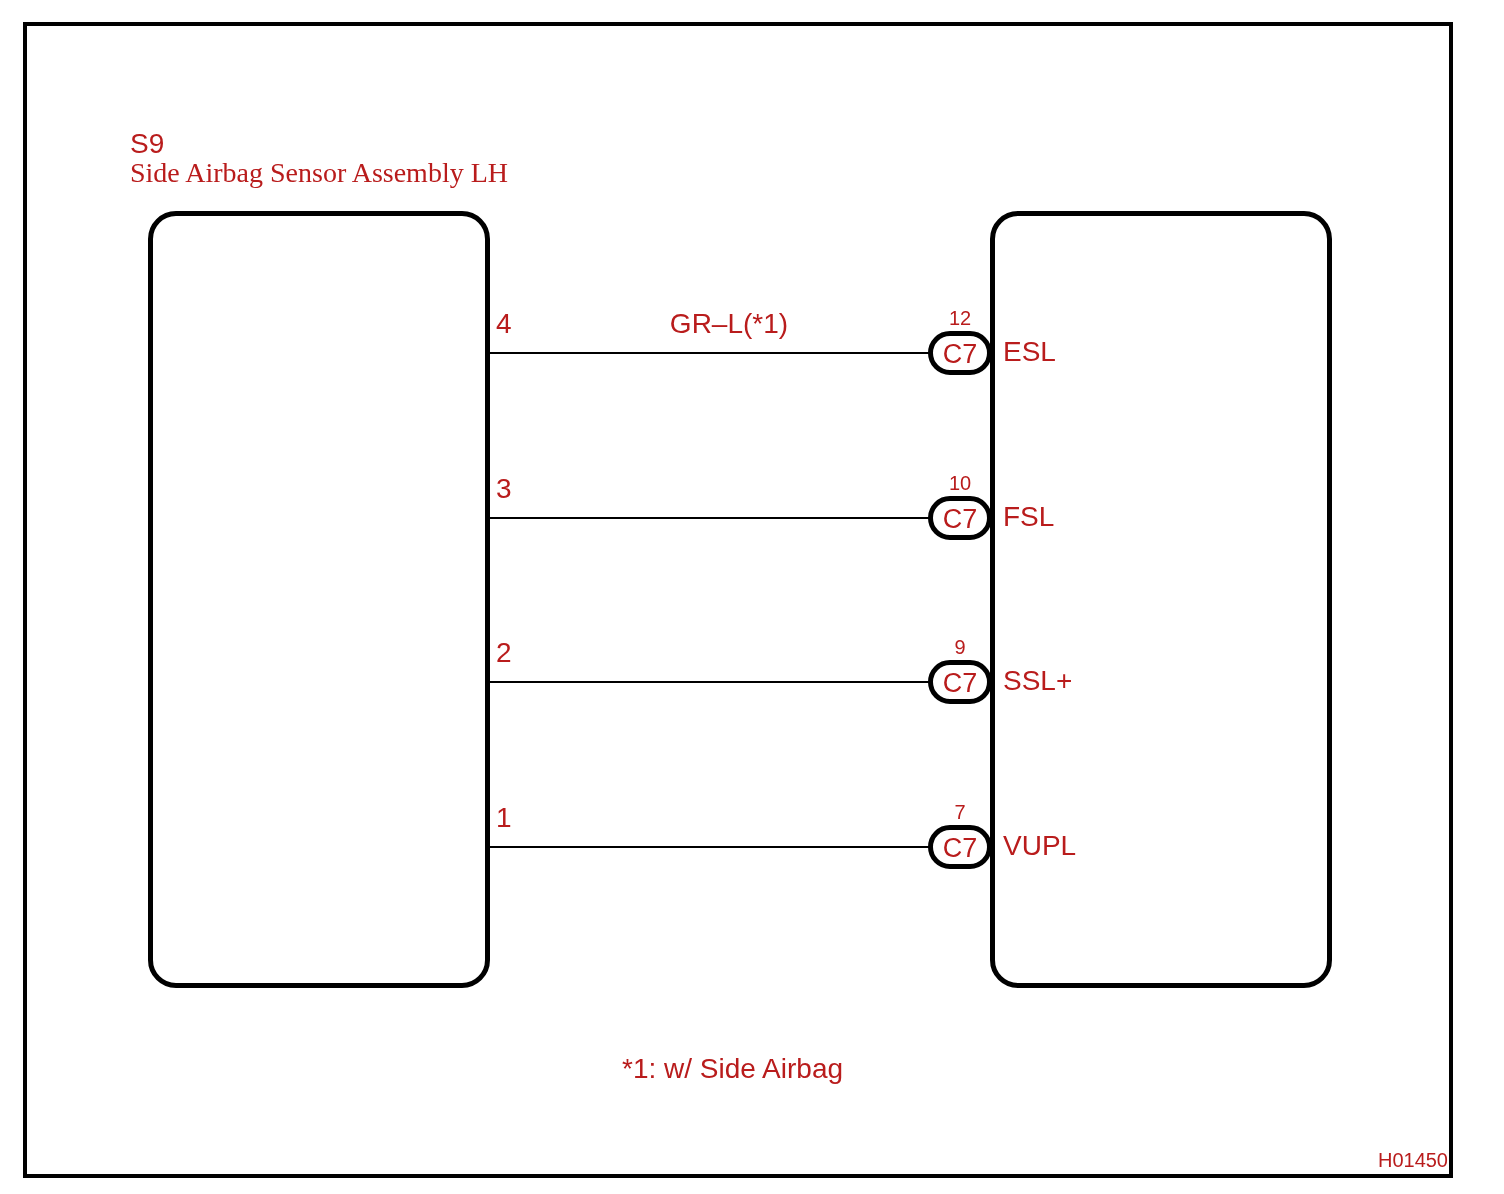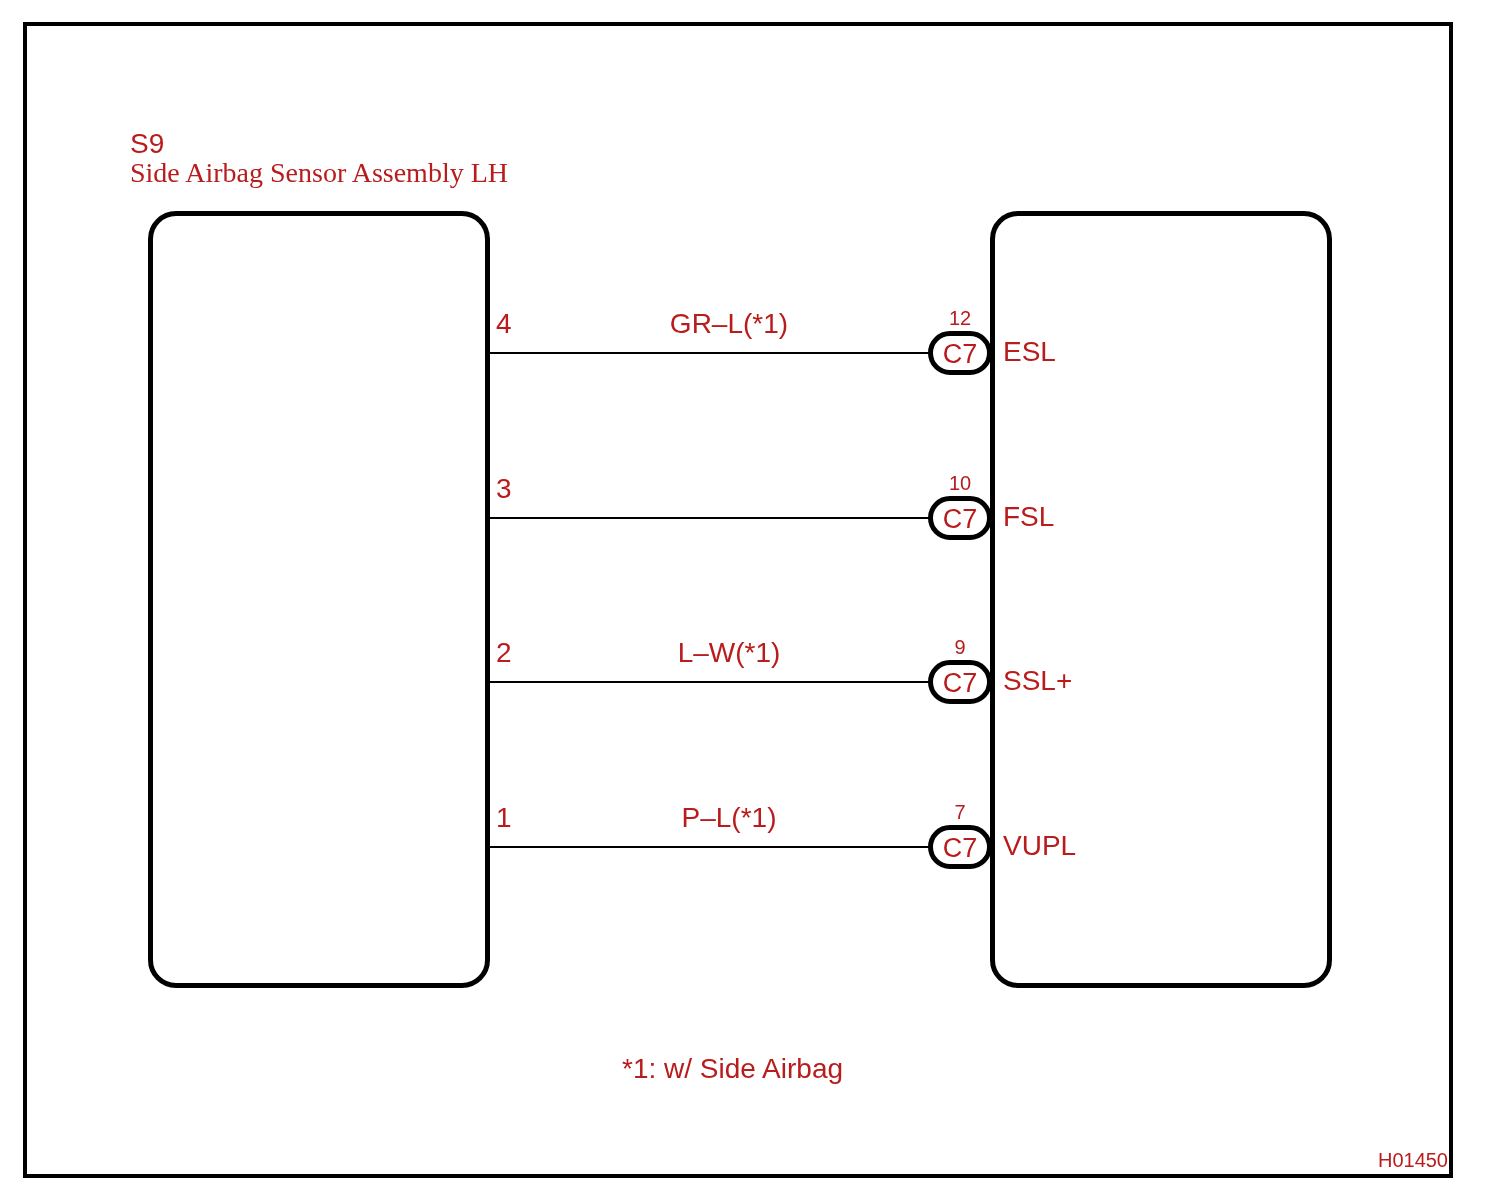--- a/index.html
+++ b/index.html
@@ -159,32 +159,30 @@
     <div class="pin-num">10</div>
     <div class="connector-pill">
       <span>C7</span>
     </div>
     <div class="terminal">FSL</div>
   </div>
 
   <div class="wire-row" style="top: 622px;">
     <div class="wire-line"></div>
     <div class="left-pin">2</div>
-    <div class="wire-label">L–W(*1)</div>
     <div class="pin-num">9</div>
     <div class="connector-pill">
       <span>C7</span>
     </div>
     <div class="terminal">SSL+</div>
   </div>
 
   <div class="wire-row" style="top: 787px;">
     <div class="wire-line"></div>
     <div class="left-pin">1</div>
-    <div class="wire-label">P–L(*1)</div>
     <div class="pin-num">7</div>
     <div class="connector-pill">
       <span>C7</span>
     </div>
     <div class="terminal">VUPL</div>
   </div>
 </div>
 
   <div class="footnote">*1: w/ Side Airbag</div>
 

